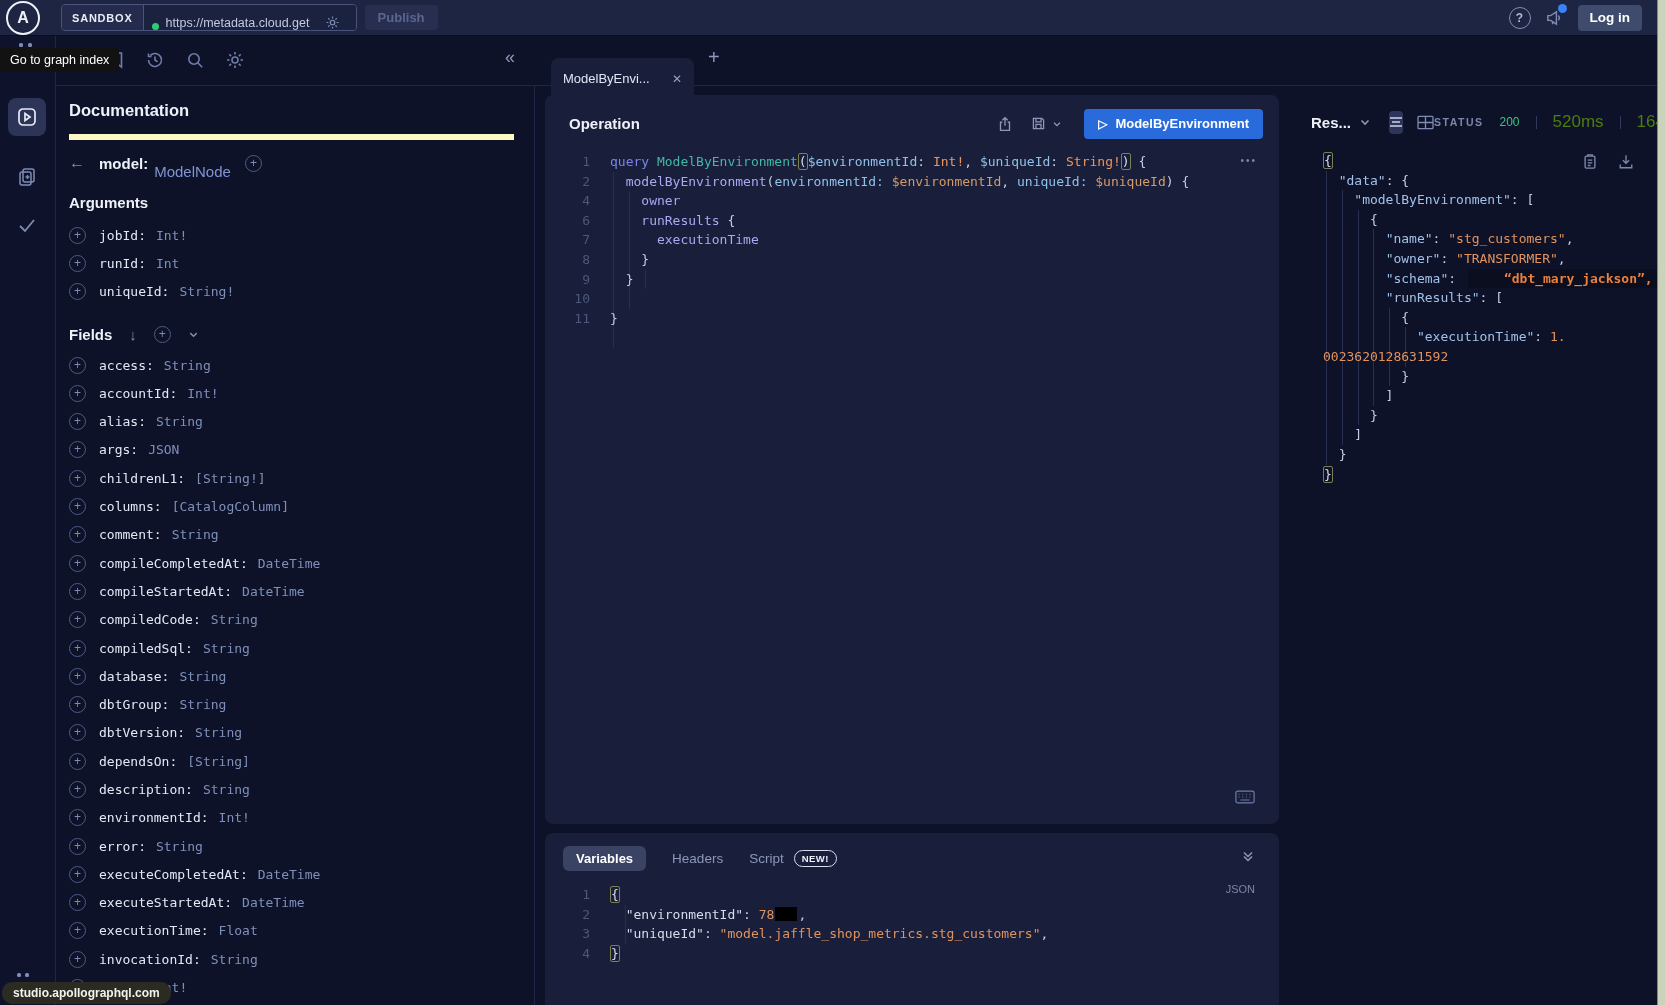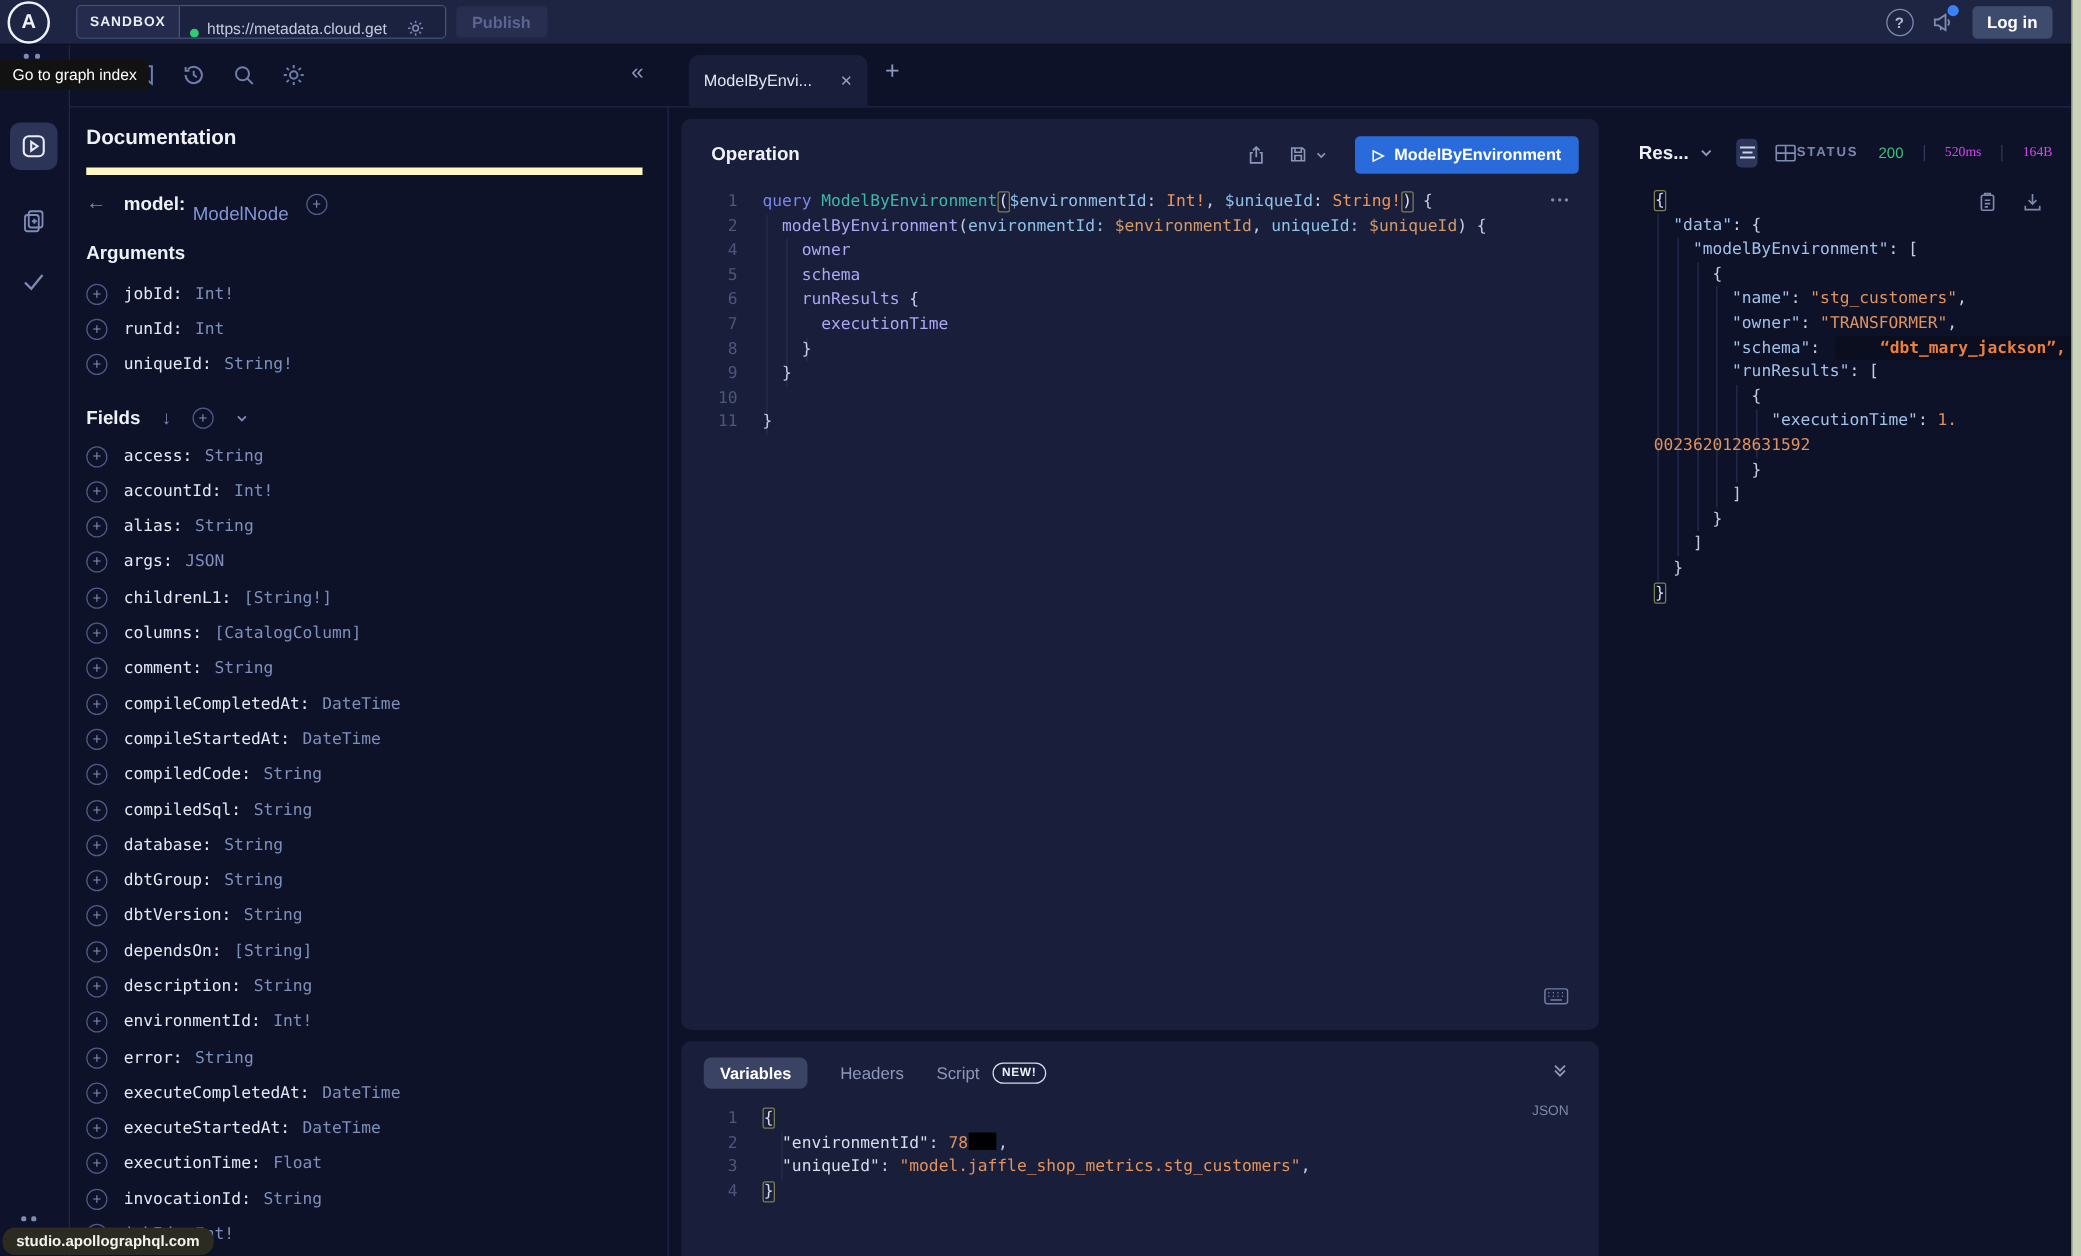--- a/index.html
+++ b/index.html
@@ -25,21 +25,21 @@
                font-size:12px;font-weight:bold;display:flex;align-items:center;justify-content:center;}
   .megaphone{position:relative;color:#7e8cb4;}
   .megaphone .ndot{position:absolute;right:-3px;top:-4px;width:9px;height:9px;border-radius:50%;}
   .btn-login{height:26px;padding:0 12px;background:#3e4b6d;border-radius:4px;display:flex;align-items:center;
              font-size:13.5px;font-weight:bold;color:#ffffff;}
 
   
   .subbar{position:absolute;left:55px;right:0;top:35px;height:50px;background:#0d1228;border-bottom:1px solid #1f2746;}
   .subbar .tool{position:absolute;top:15px;color:#6f7da8;}
   .collapse-docs{position:absolute;left:450px;top:12px;font-size:18px;color:#8d97ba;}
-  .tab{position:absolute;left:496px;top:9px;width:143px;height:41px;background:#191f3a;border-radius:8px 8px 0 0;
+  .tab{position:absolute;left:496px;top:23px;width:143px;height:41px;background:#191f3a;border-radius:8px 8px 0 0;
        display:flex;align-items:center;padding:0 12px;box-sizing:border-box;z-index:2;}
   .tab-title{flex:1;font-size:13px;color:#e2e7f4;white-space:nowrap;overflow:hidden;}
   .tab-close{font-size:12px;color:#97a1c2;margin-left:6px;}
   .new-tab{position:absolute;left:653px;top:11px;font-size:20px;color:#8d97ba;}
 
   
   .rail{position:absolute;left:0;top:35px;bottom:0;width:55px;background:#0e132b;border-right:1px solid #1f2746;}
   .rail-item{position:absolute;left:8px;width:38px;height:38px;border-radius:8px;display:flex;align-items:center;justify-content:center;color:#7e8cb4;}
   .rail-item.active{background:#2c3557;color:#e8ecf4;}
   .mini-dot{position:absolute;width:4px;height:4px;border-radius:1.5px;background:#7e8cb4;}
@@ -109,21 +109,21 @@
   .resp{position:absolute;left:1295px;top:95px;width:357px;bottom:0;padding-right:10px;box-sizing:border-box;}
   .resp-header{display:flex;align-items:center;padding:12px 0 0 16px;height:30px;}
   .resp-title{font-size:15px;font-weight:bold;color:#eef1f8;}
   .resp-chev{margin-left:8px;color:#8d97ba;}
   .view-btn{margin-left:18px;width:26px;height:23px;background:#2d365a;border-radius:4px;display:flex;align-items:center;justify-content:center;color:#cdd5ea;}
   .table-icon{margin-left:14px;color:#7e8cb4;}
   .status-group{margin-left:auto;display:flex;align-items:center;gap:16px;}
   .status-label{font-size:10.5px;letter-spacing:1.5px;color:#7c86aa;font-weight:bold;}
   .status-code{font-size:12px;color:#3ec57d;}
   .vdiv{width:1px;height:13px;background:#303a5e;}
-  .status-ms,.status-size{font-size:11px;color:#d946ef;font-family:Liberation Serif, serif;}
+  .status-ms,.status-size{font-size:17px;color:#4d7c0f;}
   .resp-actions{position:absolute;right:18px;top:58px;display:flex;gap:20px;color:#7f89ad;z-index:3;}
   .resp-code{position:absolute;left:28px;right:0;top:56px;}
 
   
   .tooltip-black{position:absolute;left:0;top:48px;background:#121212;color:#fff;font-size:12.5px;
                  padding:5px 10px;border-radius:0 4px 4px 0;z-index:20;white-space:nowrap;}
   .status-pill{position:absolute;left:2px;bottom:1px;background:#2b2b21;color:#f2f2ee;font-size:12px;font-weight:bold;
                padding:4px 11px;border-radius:10px;z-index:20;}
   .edge-strip{position:absolute;right:0;top:0;bottom:0;width:7px;background:#cbd4ba;border-left:1px solid #7f8a6e;z-index:30;}
 </style>
@@ -404,21 +404,20 @@
       </div>
     </div>
     <span class="op-dots">•••</span>
     <div class="op-code">
       <div class="guide" style="left:56px;top:19.6px;height:176.4px;"></div>
       <div class="guide" style="left:71.7px;top:39.2px;height:117.6px;"></div>
       <div class="guide" style="left:87.5px;top:117.6px;height:19.6px;"></div>
     <div class="code-line"><span class="ln">1</span><span class="tk-kw">query </span><span class="tk-op">ModelByEnvironment</span><span class="tk-bx">(</span><span class="tk-vb">$environmentId</span><span class="tk-pn">: </span><span class="tk-ty">Int!</span><span class="tk-pn">, </span><span class="tk-vb">$uniqueId</span><span class="tk-pn">: </span><span class="tk-ty">String!</span><span class="tk-bx">)</span><span class="tk-pn"> {</span></div>
         <div class="code-line"><span class="ln">2</span><span class="tk-pn">  </span><span class="tk-fl">modelByEnvironment</span><span class="tk-pn">(</span><span class="tk-vb">environmentId:</span><span class="tk-pn"> </span><span class="tk-vu">$environmentId</span><span class="tk-pn">, </span><span class="tk-vb">uniqueId:</span><span class="tk-pn"> </span><span class="tk-vu">$uniqueId</span><span class="tk-pn">) {</span></div>
         <div class="code-line"><span class="ln">4</span><span class="tk-pn">    </span><span class="tk-fl">owner</span></div>
-        <div class="code-line"><span class="ln">5</span><span class="tk-pn">    </span><span class="tk-fl">schema</span></div>
         <div class="code-line"><span class="ln">6</span><span class="tk-pn">    </span><span class="tk-fl">runResults</span><span class="tk-pn"> {</span></div>
         <div class="code-line"><span class="ln">7</span><span class="tk-pn">      </span><span class="tk-fl">executionTime</span></div>
         <div class="code-line"><span class="ln">8</span><span class="tk-pn">    }</span></div>
         <div class="code-line"><span class="ln">9</span><span class="tk-pn">  }</span></div>
         <div class="code-line"><span class="ln">10</span></div>
         <div class="code-line"><span class="ln">11</span><span class="tk-pn">}</span></div>
       </div>
     <span class="kbd-icon">
       <svg width="20" height="14" viewBox="0 0 22 15" fill="none" stroke="currentColor" stroke-width="1.3">
           <rect x="1" y="1" width="20" height="13" rx="2"></rect>

